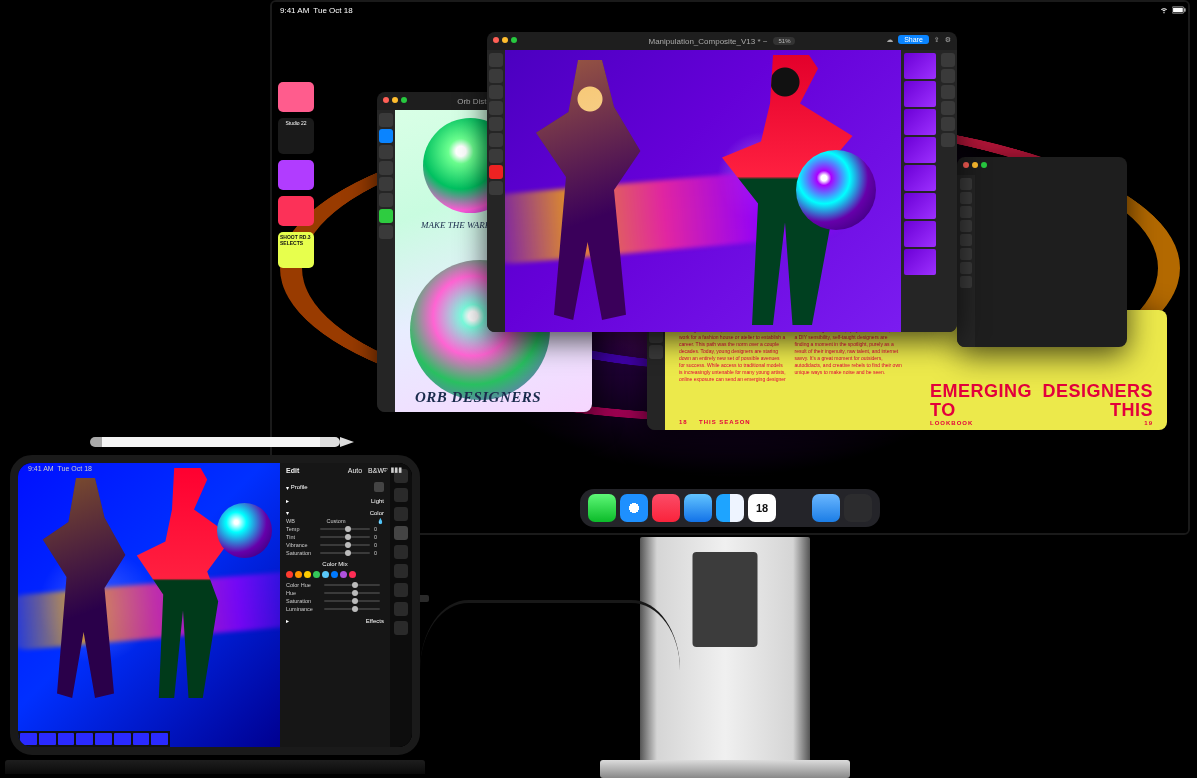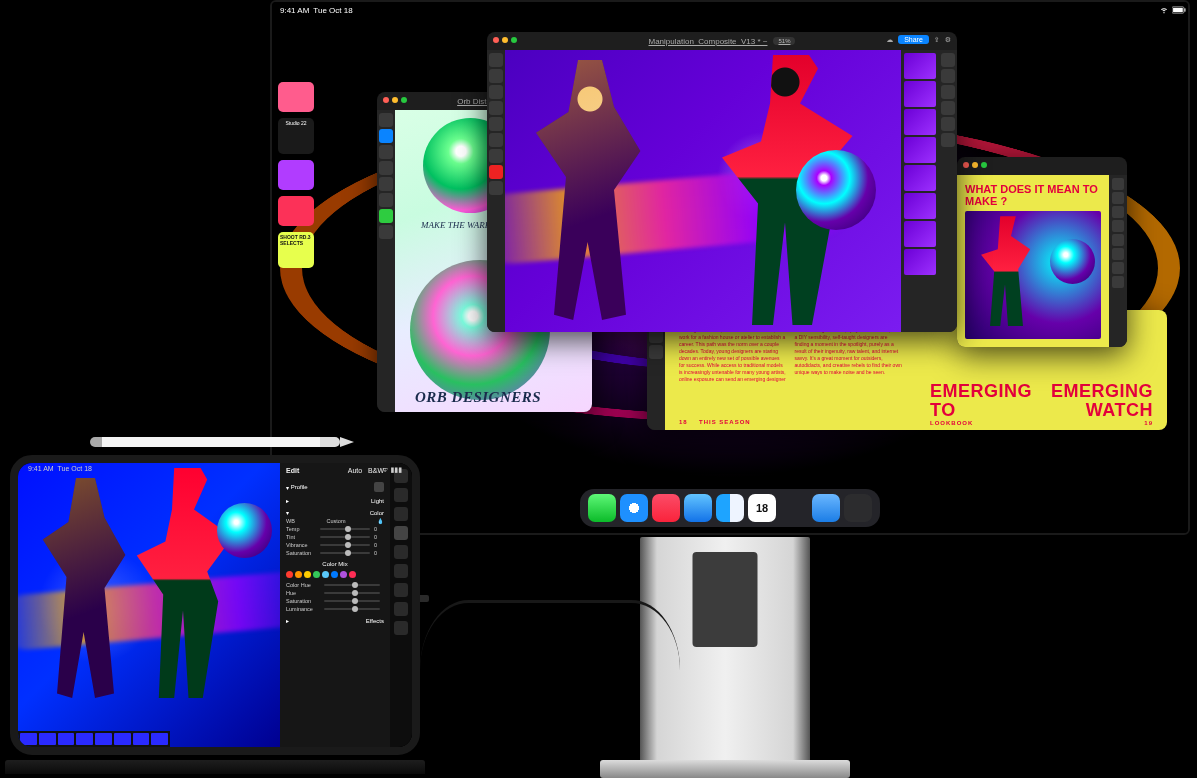--- a/index.html
+++ b/index.html
@@ -30,21 +30,21 @@
   .dock{position:absolute;left:50%;bottom:6px;transform:translateX(-50%);height:38px;padding:5px 8px;background:rgba(80,80,90,.45);backdrop-filter:blur(10px);border-radius:14px;display:flex;gap:4px;}
   .dock-item{width:28px;height:28px;border-radius:7px;}
 
   
   .stage{position:absolute;left:6px;top:80px;width:36px;display:flex;flex-direction:column;gap:6px;}
   .stage-item{width:36px;height:30px;border-radius:5px;background:#333;font-size:5px;color:#fff;display:flex;align-items:center;justify-content:center;overflow:hidden;}
   .stage-item.tall{height:36px;}
 
   
   .win{position:absolute;background:#1e1e1e;border-radius:8px;box-shadow:0 8px 30px rgba(0,0,0,.7);overflow:hidden;display:flex;flex-direction:column;}
-  .win-title{height:18px;display:flex;align-items:center;justify-content:center;color:#aaa;font-size:8px;gap:6px;position:relative;text-decoration:underline;}
+  .win-title{height:18px;display:flex;align-items:center;justify-content:center;color:#aaa;font-size:8px;gap:6px;position:relative;}
   .traffic{position:absolute;left:6px;top:5px;display:flex;gap:3px;}
   .traffic span{width:6px;height:6px;border-radius:50%;}
   .win-body{flex:1;display:flex;}
   .tool-col{width:18px;background:#252525;display:flex;flex-direction:column;gap:2px;padding:3px 0;align-items:center;}
   .tool-col div{width:14px;height:14px;border-radius:3px;}
   .tool-col .active{background:#0a84ff;}
   .tool-col .paint{background:#2ecc40;}
 
   .canvas{flex:1;position:relative;overflow:hidden;}
 
@@ -203,21 +203,21 @@
         <div style="background:#3a3a3a"></div>
       </div>
       <div class="spread">
         <div class="page left">
           <span>In the not too distant past, an aspiring designer would go to school, learn the fundamentals, and work for a fashion house or atelier to establish a career. This path was the norm over a couple decades. Today, young designers are staring down an entirely new set of possible avenues for success. While access to traditional models is increasingly untenable for many young artists, online exposure can send an emerging designer skyrocketing toward success overnight. Armed with a sewing machine, upcycled materials, and a DIY sensibility, self-taught designers are finding a moment in the spotlight, purely as a result of their ingenuity, raw talent, and internet savvy. It's a great moment for outsiders, autodidacts, and creative rebels to find their own unique ways to make noise and be seen.</span>
           <span class="pagenum l">18</span>
           <span class="season" style="left:34px">THIS       SEASON</span>
         </div>
         <div class="page right">
           <div class="subhead">2022</div>
-          <div class="headline">EMERGING EMERGING TO WATCH</div>
+          <div class="headline">EMERGING DESIGNERS TO THIS</div>
           <span class="season" style="left:14px">LOOKBOOK</span>
           <span class="pagenum r">19</span>
         </div>
       </div>
     </div>
   </div>
 
   <div class="win win-main">
     <div class="win-title">
       <div class="traffic">
@@ -277,27 +277,20 @@
 
   <div class="win win-poster">
     <div class="win-title">
       <div class="traffic">
           <span style="background:#ff5f56"></span>
           <span style="background:#ffbd2e"></span>
           <span style="background:#27c93f"></span>
         </div>
     </div>
     <div class="win-body">
-      <div class="poster">
-        <div class="poster-title">WHAT DOES IT MEAN TO MAKE ?</div>
-        <div class="poster-img">
-          <div class="poster-dancer"></div>
-          <div style="position:absolute;right:6px;top:28px;width:45px;height:45px;border-radius:50%;background:radial-gradient(circle at 35% 35%,#fff 0 5%,#0ff 20%,#60a 60%,#206 100%)"></div>
-        </div>
-      </div>
       <div class="poster-tools">
         <div></div>
         <div></div>
         <div></div>
         <div></div>
         <div></div>
         <div></div>
         <div></div>
         <div></div>
       </div>

